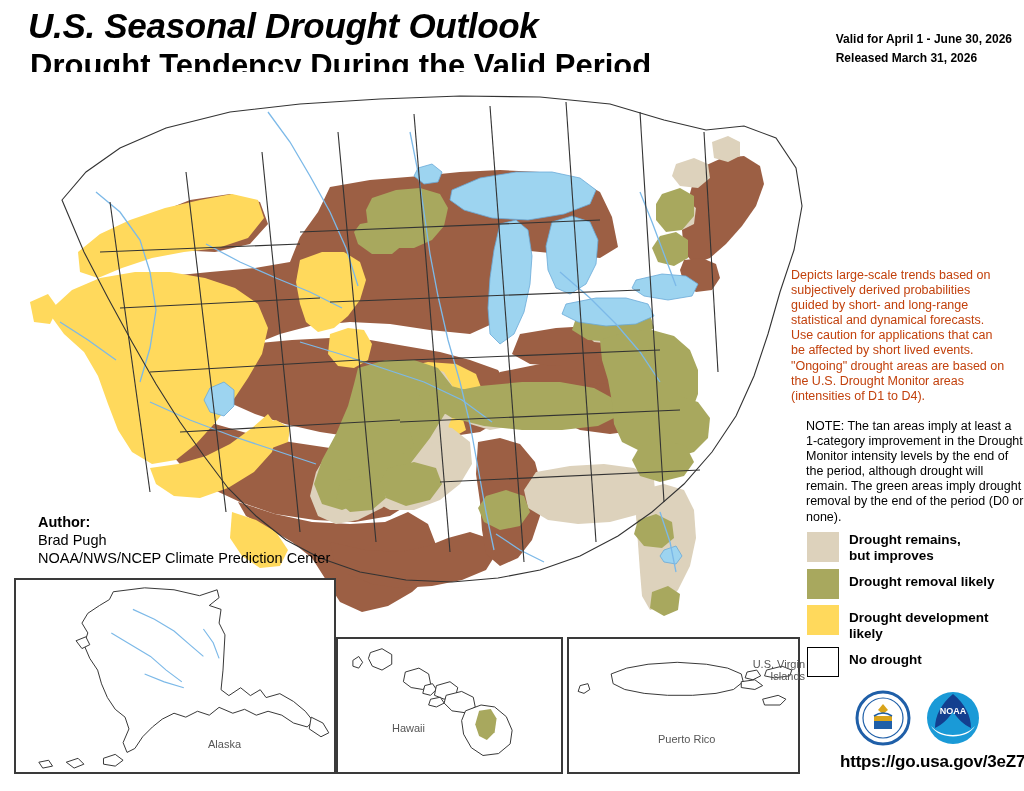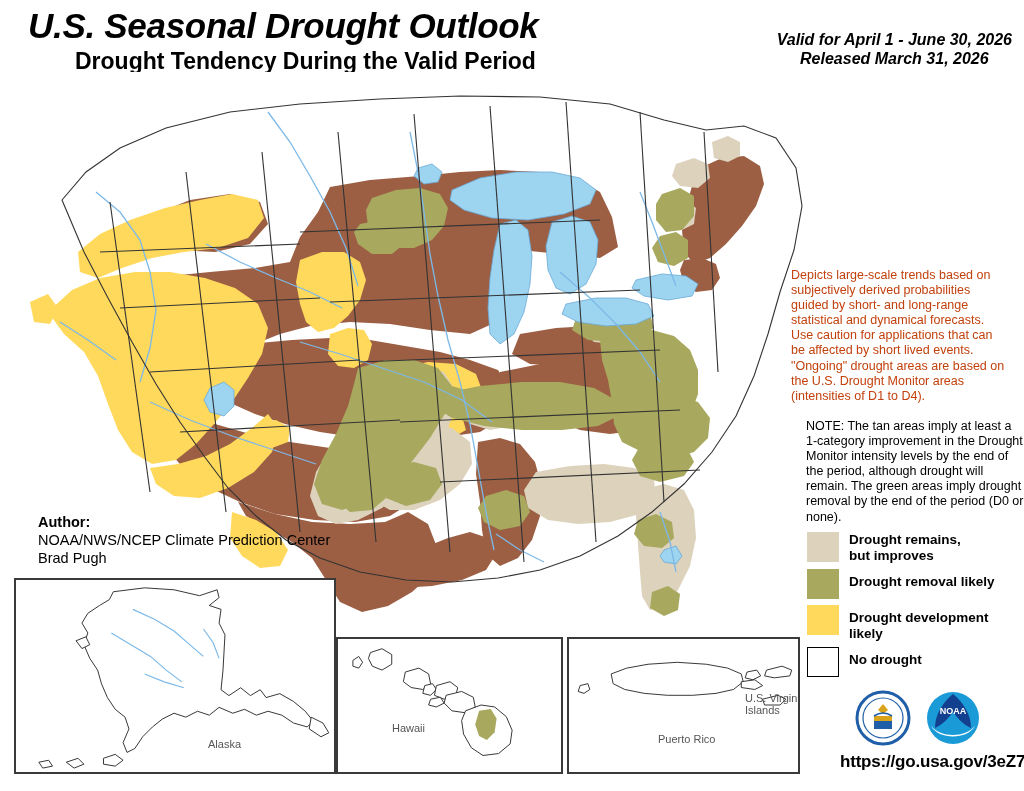--- a/index.html
+++ b/index.html
@@ -3,24 +3,24 @@
 <meta charset="utf-8">
 <title>U.S. Seasonal Drought Outlook</title>
 <style>
   html,body{margin:0;padding:0;background:#ffffff;}
   body{width:1024px;height:791px;position:relative;overflow:hidden;
        font-family:"Liberation Sans","DejaVu Sans",sans-serif;color:#000;}
 
   
   #title-main{position:absolute;left:28px;top:6px;font-size:35px;font-weight:bold;
       font-style:italic;letter-spacing:-0.3px;white-space:nowrap;}
-  #title-sub{position:absolute;left:30px;top:48px;font-size:23px;font-weight:bold;
-      white-space:nowrap;margin-left:45px;}
-  #valid-block{position:absolute;right:12px;top:30px;text-align:center;
-      font-size:16px;font-weight:bold;font-style:italic;line-height:19px;}
+  #title-sub{position:absolute;left:30px;top:48px;font-size:31px;font-weight:bold;
+      white-space:nowrap;}
+  #valid-block{position:absolute;right:12px;top:30px;text-align:left;
+      font-size:12px;font-weight:bold;line-height:19px;}
 
   #consistency-note{position:absolute;left:572px;top:84px;width:246px;text-align:center;
       color:#ff0000;font-size:16.5px;line-height:20.5px;}
 
   
   #desc-block{position:absolute;left:791px;top:268px;width:218px;font-size:12.5px;
       line-height:15.1px;color:#c2410c;}
   #note-block{position:absolute;left:806px;top:419px;width:218px;font-size:12.5px;
       line-height:15.1px;color:#000000;}
 
@@ -39,21 +39,21 @@
   
   .inset{position:absolute;border:2px solid #3a3a3a;background:#fff;box-sizing:border-box;}
   #inset-alaska{left:14px;top:578px;width:322px;height:196px;}
   #inset-hawaii{left:336px;top:637px;width:227px;height:137px;}
   #inset-caribbean{left:567px;top:637px;width:233px;height:137px;}
   .inset svg{display:block;width:100%;height:100%;}
   .inset-label{position:absolute;font-size:11px;color:#555;text-align:right;}
   #lbl-alaska{left:208px;top:738px;}
   #lbl-hawaii{left:392px;top:722px;}
   #lbl-pr{left:650px;top:733px;padding-left:8px;}
-  #lbl-usvi{left:745px;top:692px;width:60px;text-align:left;line-height:12px;}
+  #lbl-usvi{left:745px;top:658px;width:60px;text-align:right;line-height:12px;}
 
   
   #logos{position:absolute;left:855px;top:690px;width:130px;height:56px;}
   #url-text{position:absolute;left:808px;top:752px;font-size:17px;font-weight:bold;
       letter-spacing:-0.2px;margin-left:32px;}
 
   
   #main-map{position:absolute;left:0px;top:72px;width:816px;height:560px;}
   #main-map svg{display:block;width:100%;height:100%;}
 </style>
@@ -313,22 +313,22 @@
     <div class="legend-label">Drought development likely</div>
   </div>
   <div class="legend-row">
     <div class="swatch outline"></div>
     <div class="legend-label">No drought</div>
   </div>
 </div>
 
 <div id="author-block">
   <div class="hdr">Author:</div>
+  <div>Brad Pugh</div>
   <div>NOAA/NWS/NCEP Climate Prediction Center</div>
-  <div>Brad Pugh</div>
 </div>
 
 <div class="inset" id="inset-alaska">
 <svg viewBox="0 0 322 196" xmlns="http://www.w3.org/2000/svg">
   <g fill="#ffffff" stroke="#333" stroke-width="1">
     <path d="M98,12 L130,8 L160,10 L186,16 L204,10 L206,18 L196,26 L208,30 L206,44
              L212,56 L210,92 L208,112 L216,118 L228,110 L238,118 L248,112 L254,120
              L268,116 L282,124 L294,134 L302,144 L296,150 L282,146 L270,138 L256,134
              L244,138 L232,132 L220,136 L206,130 L196,138 L184,134 L172,140 L160,136
              L148,142 L138,150 L128,160 L120,172 L112,176 L108,166 L114,152 L110,140

